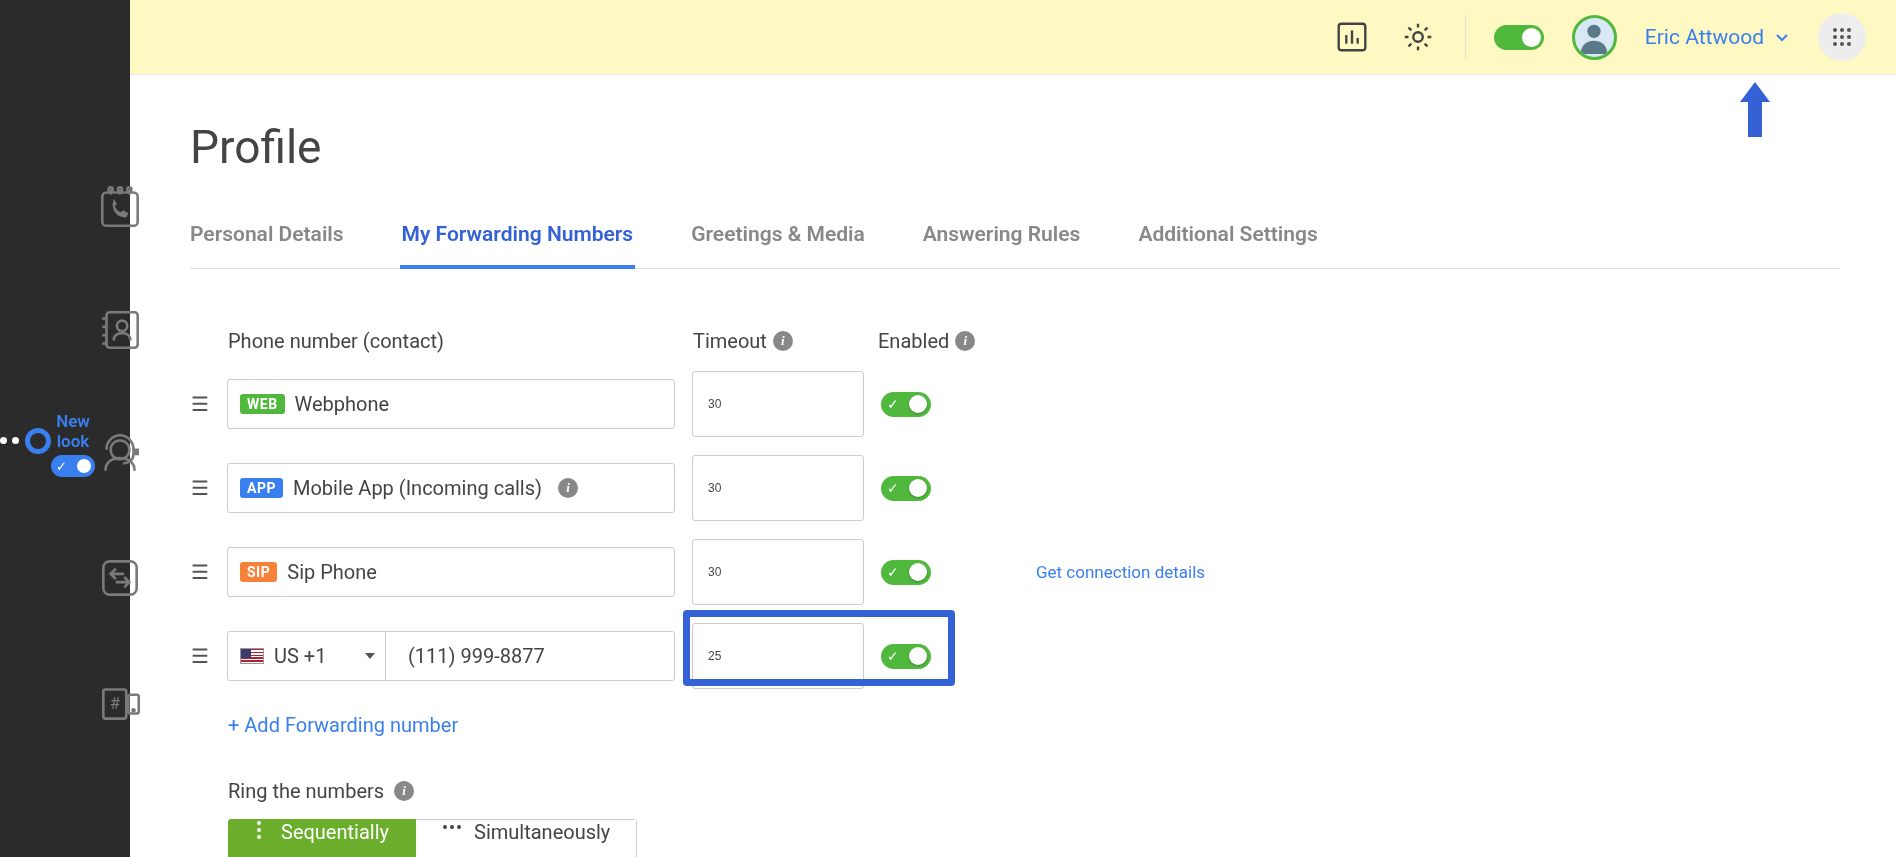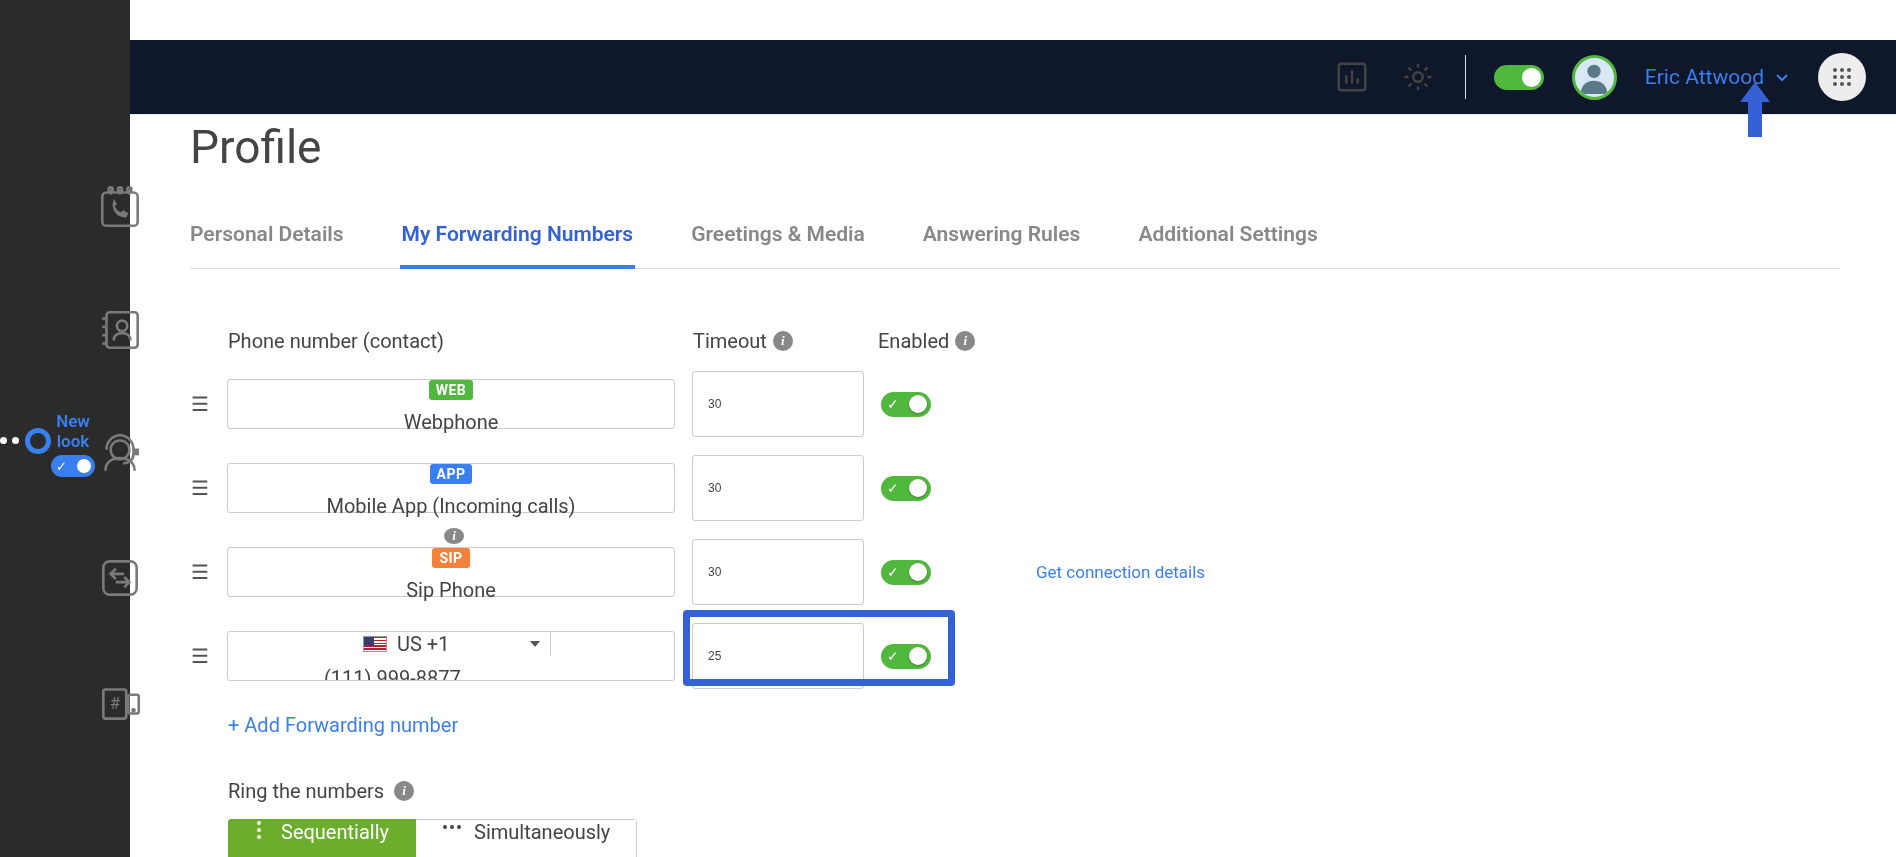--- a/index.html
+++ b/index.html
@@ -12,21 +12,21 @@
 .logo-ring { width: 26px; height: 26px; border-radius: 50%; border: 5px solid #3a7ff0; background: #2b2b2b; position: relative; }
 .new-look-block { margin-top: 35px; text-align: center; }
 .new-look-label { color: #3a7ff0; font-size: 17px; font-weight: 600; }
 .new-look-toggle { width: 44px; height: 22px; border-radius: 11px; background: #3a7ff0; display: inline-flex; align-items: center; margin-top: 4px; position: relative; }
 .new-look-toggle .check { position: absolute; left: 5px; color: #fff; font-size: 13px; }
 .new-look-toggle .knob { width: 14px; height: 14px; border-radius: 50%; background: #fff; position: absolute; right: 4px; }
 .sidebar-nav { margin-top: 55px; display: flex; flex-direction: column; gap: 70px; align-items: center; }
 .nav-icon { color: #7a7a7a; cursor: pointer; }
 .nav-icon svg { width: 50px; height: 50px; }
 
-.topbar { position: absolute; left: 130px; top: 0; right: 0; height: 75px; background: #0f172a; border-bottom: 1px solid #e8e8e8; display: flex; align-items: center; justify-content: flex-end; padding-right: 30px; gap: 28px; margin-top: 40px; }
+.topbar { position: absolute; left: 130px; top: 0; right: 0; height: 75px; background: #fef9c3; border-bottom: 1px solid #e8e8e8; display: flex; align-items: center; justify-content: flex-end; padding-right: 30px; gap: 28px; }
 .topbar-icon { color: #555; cursor: pointer; display: flex; align-items: center; }
 .topbar-sep { width: 1px; height: 44px; background: #e0e0e0; }
 .status-toggle { width: 50px; height: 25px; border-radius: 13px; background: #50b83c; position: relative; cursor: pointer; }
 .status-toggle .knob { width: 19px; height: 19px; border-radius: 50%; background: #fff; position: absolute; right: 3px; top: 3px; }
 .avatar { width: 45px; height: 45px; border-radius: 50%; border: 3px solid #50b83c; overflow: hidden; background: #d8e8f5; display: flex; align-items: center; justify-content: center; font-size: 22px; }
 .user-name { color: #3a7ff0; font-size: 21px; display: flex; align-items: center; gap: 10px; cursor: pointer; }
 .apps-btn { width: 48px; height: 48px; border-radius: 50%; background: #ededed; display: flex; align-items: center; justify-content: center; cursor: pointer; color: #555; }
 
 .blue-arrow { position: absolute; top: 82px; left: 1735px; }
 
@@ -41,21 +41,21 @@
 .content { margin-top: 60px; }
 .col-headers { display: flex; align-items: center; margin-left: 38px; }
 .col-h1 { width: 465px; font-size: 20px; color: #444; }
 .col-h2 { width: 185px; font-size: 20px; color: #444; display: flex; align-items: center; gap: 6px; }
 .col-h3 { font-size: 20px; color: #444; display: flex; align-items: center; gap: 6px; }
 
 .info-circle { width: 20px; height: 20px; border-radius: 50%; background: #888; color: #fff; display: inline-flex; align-items: center; justify-content: center; font-size: 13px; font-weight: 700; font-style: italic; font-family: Georgia, serif; }
 
 .fwd-row { display: flex; align-items: center; gap: 17px; margin-top: 18px; }
 .drag-handle { color: #555; cursor: grab; font-size: 20px; width: 20px; text-align: center; }
-.contact-box { width: 448px; height: 50px; border: 1px solid #ccc; border-radius: 3px; display: flex; align-items: center; padding: 0 12px; gap: 10px; font-size: 20px; color: #444; flex-direction: column; }
+.contact-box { width: 448px; height: 50px; border: 1px solid #ccc; border-radius: 3px; display: flex; align-items: center; padding: 0 12px; gap: 10px; font-size: 20px; color: #444; }
 .contact-box.split { padding: 0; overflow: hidden; }
 .cc-select { width: 200px; height: 100%; display: flex; align-items: center; padding: 0 12px; gap: 10px; border-right: 1px solid #ccc; cursor: pointer; position: relative; }
 .cc-select .cc-arrow { position: absolute; right: 10px; top: 50%; transform: translateY(-50%); border-left: 5px solid transparent; border-right: 5px solid transparent; border-top: 6px solid #555; }
 .phone-input { flex: 1; border: none; outline: none; font-size: 20px; padding: 0 12px; color: #444; font-family: inherit; }
 .badge { padding: 2px 7px; border-radius: 3px; color: #fff; font-size: 14px; font-weight: 700; letter-spacing: 0.5px; }
 .badge.web { background: #50b83c; }
 .badge.app { background: #3a7ff0; }
 .badge.sip { background: #f5813a; }
 .timeout-box { width: 172px; height: 66px; border: 1px solid #ccc; border-radius: 3px; padding: 0 15px; font-size: 12px; color: #444; }
 .en-toggle { width: 50px; height: 25px; border-radius: 13px; background: #50b83c; position: relative; cursor: pointer; display: flex; align-items: center; }

